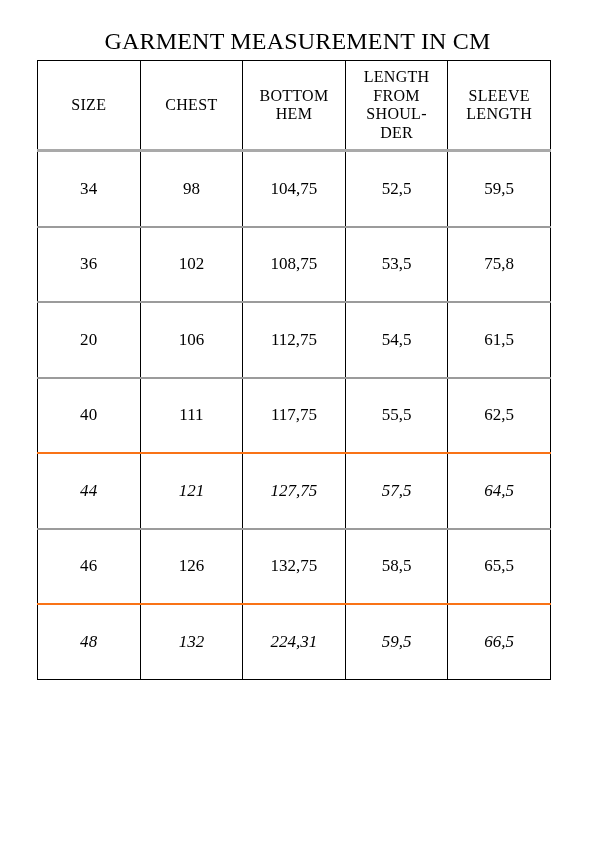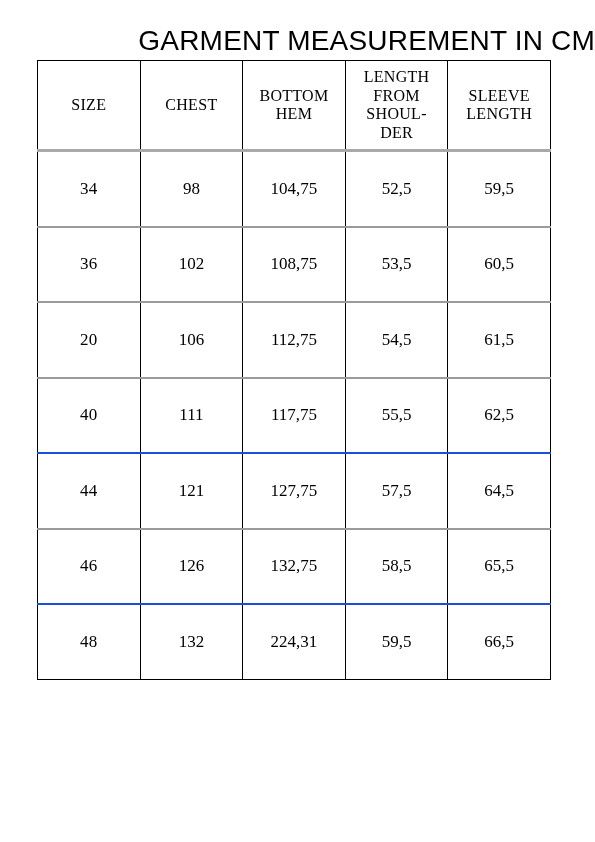--- a/index.html
+++ b/index.html
@@ -23,23 +23,23 @@
     width: 595px;
     height: 842px;
   }
 
   
   #doc-title {
     position: absolute;
     left: 0;
     top: 24px;
     width: 595px;
-    text-align: right;
-    font-family: Liberation Sans, sans-serif;
-    font-size: 28px;
+    text-align: center;
+    font-family: Liberation Serif, serif;
+    font-size: 24px;
     line-height: 34px;
     font-weight: normal;
     letter-spacing: 0.2px;
     white-space: nowrap;
     color: #000000;
   }
 
   
   #measurement-table {
     position: absolute;
@@ -78,21 +78,22 @@
     height: 73.5px;
     font-size: 17px;
     font-weight: normal;
     border-top: 2px solid #9b9b9b;
   }
   #measurement-table tbody tr:first-child td {
     border-top: none;
   }
   
   #measurement-table tbody tr.dark-sep td {
-    border-top: 2px solid #1d4ed8;
+    border-top: 2px solid #f97316;
+    font-style: italic;
   }
   #measurement-table tbody tr:last-child td {
     border-bottom: 1px solid #000000;
   }
 
   td.size-cell {
     font-weight: bold;
     font-size: 18px;
     letter-spacing: 0.3px;
   }
@@ -147,21 +148,21 @@
         <td class="chest-cell">98</td>
         <td class="hem-cell">104,75</td>
         <td class="len-cell">52,5</td>
         <td class="sleeve-cell">59,5</td>
       </tr>
       <tr>
         <td class="size-cell">36</td>
         <td class="chest-cell">102</td>
         <td class="hem-cell">108,75</td>
         <td class="len-cell">53,5</td>
-        <td class="sleeve-cell">60,5</td>
+        <td class="sleeve-cell">75,8</td>
       </tr>
       <tr>
         <td class="size-cell">20</td>
         <td class="chest-cell">106</td>
         <td class="hem-cell">112,75</td>
         <td class="len-cell">54,5</td>
         <td class="sleeve-cell">61,5</td>
       </tr>
       <tr>
         <td class="size-cell">40</td>

